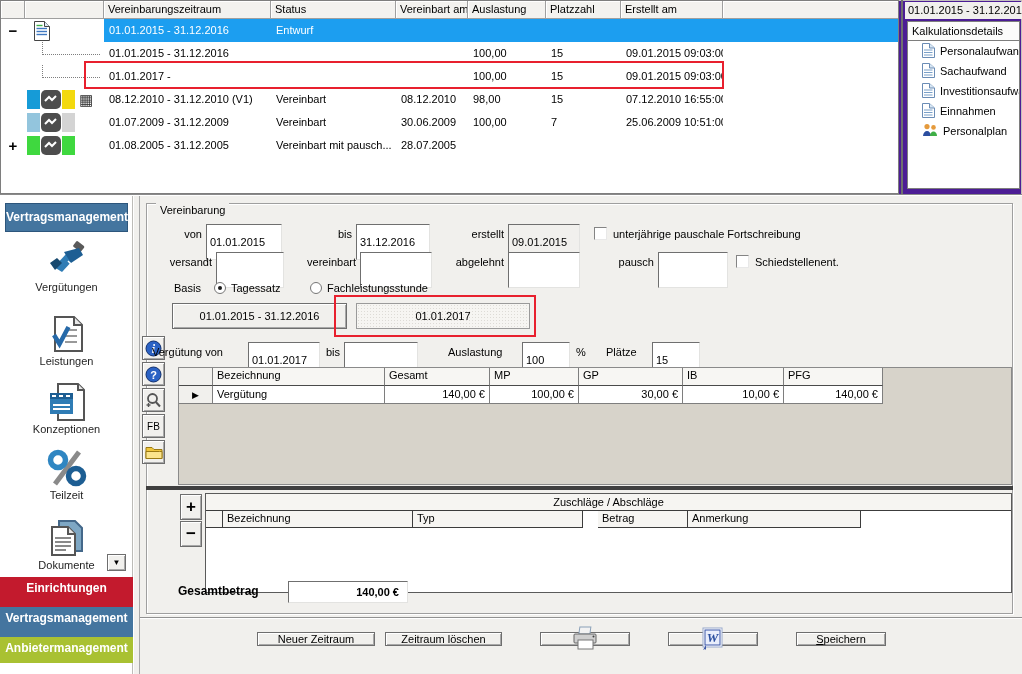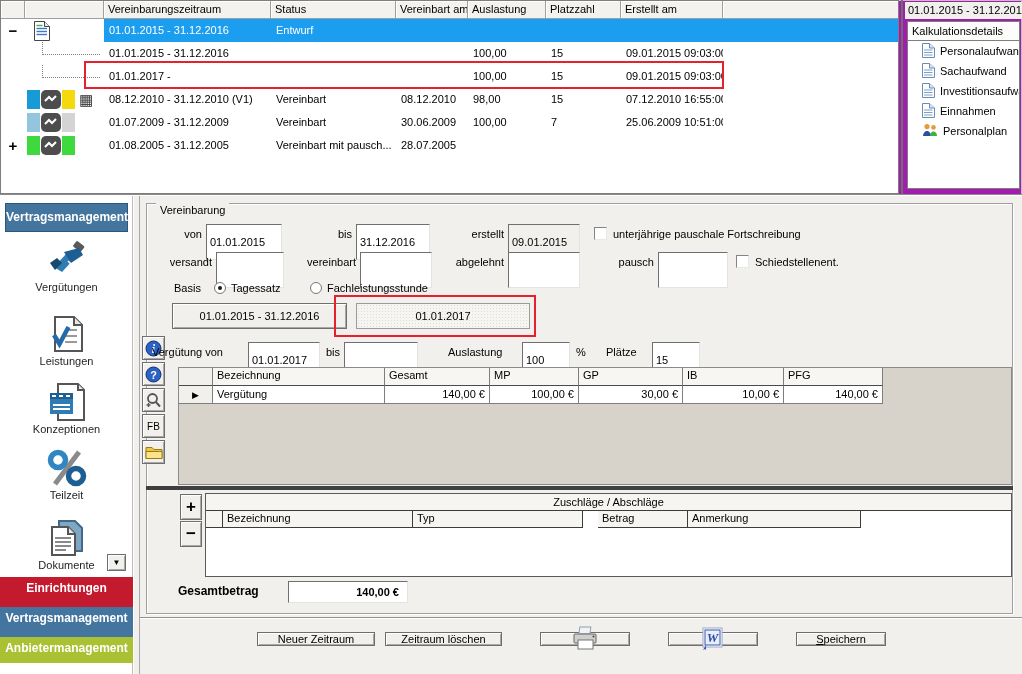--- a/index.html
+++ b/index.html
@@ -1,19 +1,19 @@
 <!DOCTYPE html>
 <html><head>
 <meta charset="utf-8">
 <style>
   * { box-sizing: border-box; margin: 0; padding: 0; }
   html,body { background:#d8d8d8; }
   .screen {
     position: relative; width: 1022px; height: 674px;
-    background: #a21caf; overflow: hidden;
+    background: #4c1d95; overflow: hidden;
     font-family: "Liberation Sans", sans-serif; font-size: 11px; color: #000;
     box-shadow: inset 0 0 0 1px #c2c1bd;
     text-decoration: underline;
   }
   .abs { position: absolute; }
 
   
   #toptable { left:0; top:0; width:899px; height:194px; background:#fff; border:1px solid #7e7e7e; }
   .th-row { display:flex; height:18px; }
   .th {
@@ -93,21 +93,21 @@
   .fh { background:#f7f6f3; border-right:1px solid #7e7e7e; border-bottom:1px solid #4a4a4a; padding:1px 4px; height:18px; white-space:nowrap; overflow:hidden; }
   .fc { background:#fff; border-right:1px solid #7e7e7e; border-bottom:1px solid #7e7e7e; padding:1px 4px; height:18px; line-height:15px; white-space:nowrap; overflow:hidden; }
   .fsel { width:34px; background:#f1f0ed; text-align:center; font-size:9px; line-height:16px; }
   .f1 { width:172px; } .f2 { width:105px; } .f3 { width:89px; } .f4 { width:104px; } .f5 { width:101px; } .f6 { width:99px; }
 
   .darksplit { position:absolute; left:6px; top:290px; width:867px; height:4px; background:#3f3f3f; }
 
   .pm { position:absolute; left:40px; width:22px; height:26px; background:#f1f0ed; border:1px solid #6e6e6e;
         box-shadow: inset 1px 1px 0 #fff, inset -1px -1px 0 #a8a8a8; font-size:17px; font-weight:bold; text-align:center; line-height:23px; }
 
-  .ztable { position:absolute; left:65px; top:297px; width:807px; height:84px; background:#fff; border:1px solid #5a5a5a; }
+  .ztable { position:absolute; left:65px; top:297px; width:807px; height:100px; background:#fff; border:1px solid #5a5a5a; }
   .ztitle { height:17px; background:#f6f5f2; border-bottom:1px solid #3c3c3c; text-align:center; line-height:16px; }
   .zh { background:#f6f5f2; border-right:1px solid #3c3c3c; border-bottom:1px solid #3c3c3c; padding:1px 4px; height:17px; white-space:nowrap; }
   .z0 { width:17px; } .z1 { width:190px; } .z2 { width:170px; } .z3 { width:90px;margin-left:15px; } .z4 { width:173px; }
 
   .gb-label { position:absolute; left:38px; top:388px; font-weight:bold; font-size:12px; }
   .gb-box   { position:absolute; left:148px; top:385px; width:120px; height:22px; background:#fff;
               border:1px solid #6f6f6f; border-right-color:#e3e3e1; border-bottom-color:#e3e3e1;
               text-align:right; line-height:20px; padding-right:8px; font-weight:bold; }
 
   .groove { position:absolute; left:0; top:421px; width:882px; height:2px; border-top:1px solid #919191; border-bottom:1px solid #fff; }

